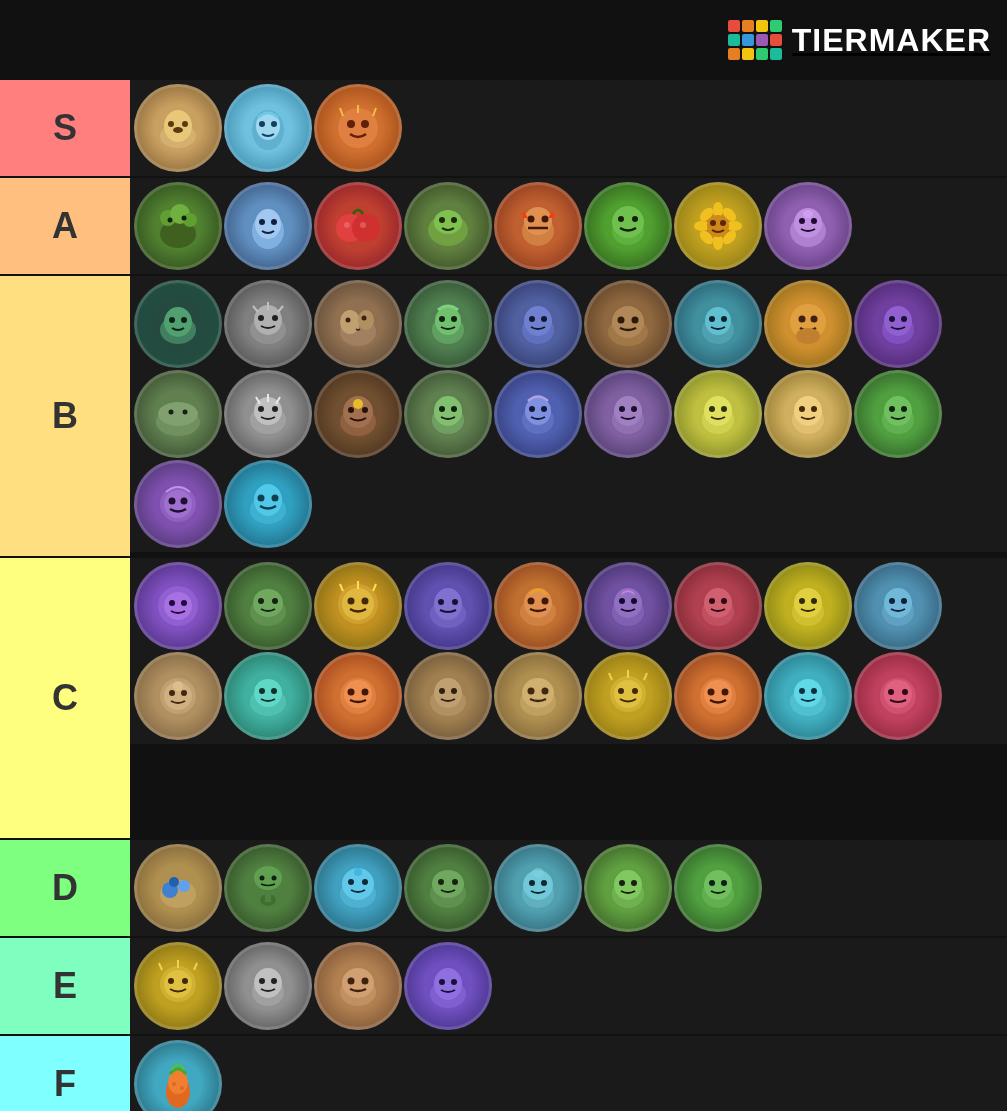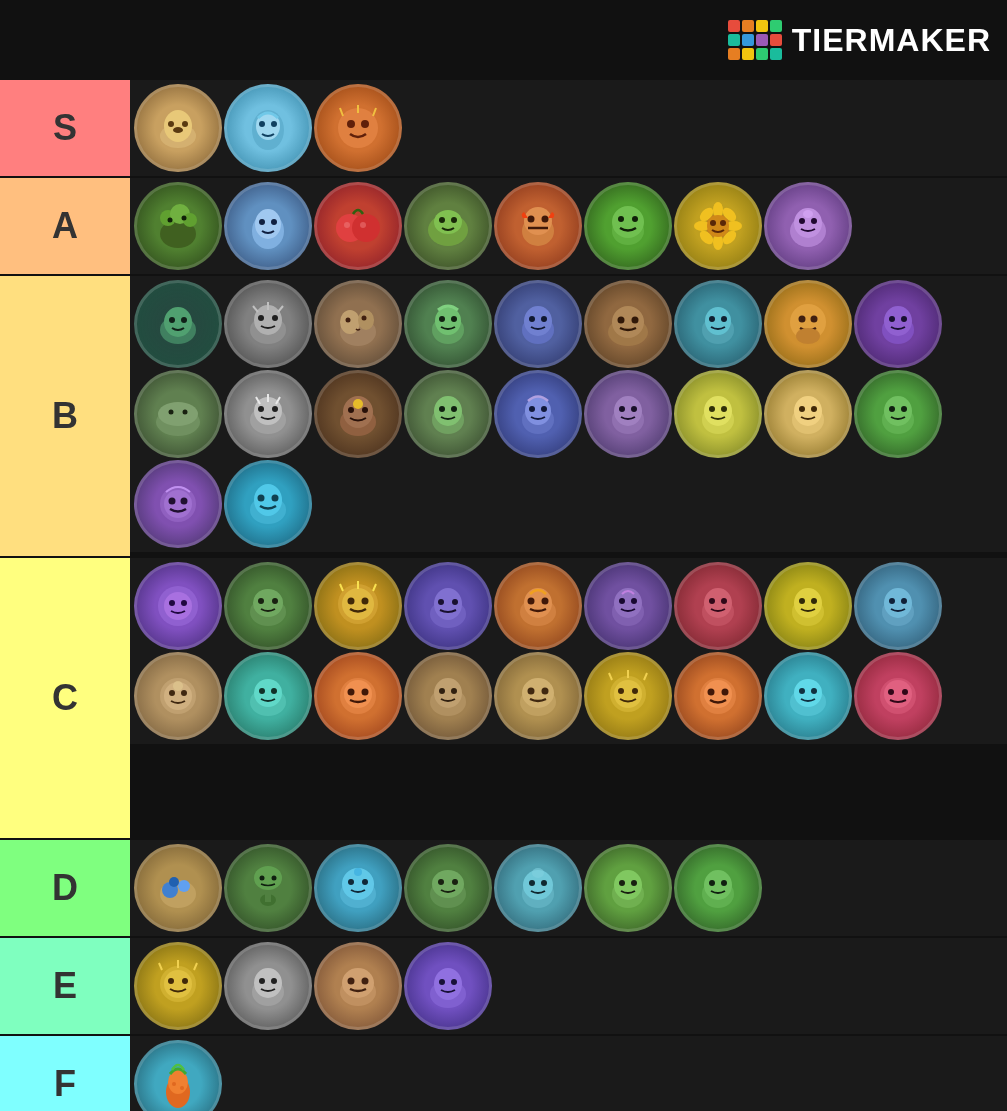--- a/index.html
+++ b/index.html
@@ -10,20 +10,21 @@
       min-height: 1111px;
     }
 
     .header {
       background: #111;
       display: flex;
       justify-content: flex-end;
       align-items: center;
       padding: 0 16px;
       height: 80px;
+      text-decoration: underline;
     }
 
     .tiermaker-logo {
       display: flex;
       align-items: center;
       gap: 10px;
     }
 
     .logo-grid {
       display: grid;

